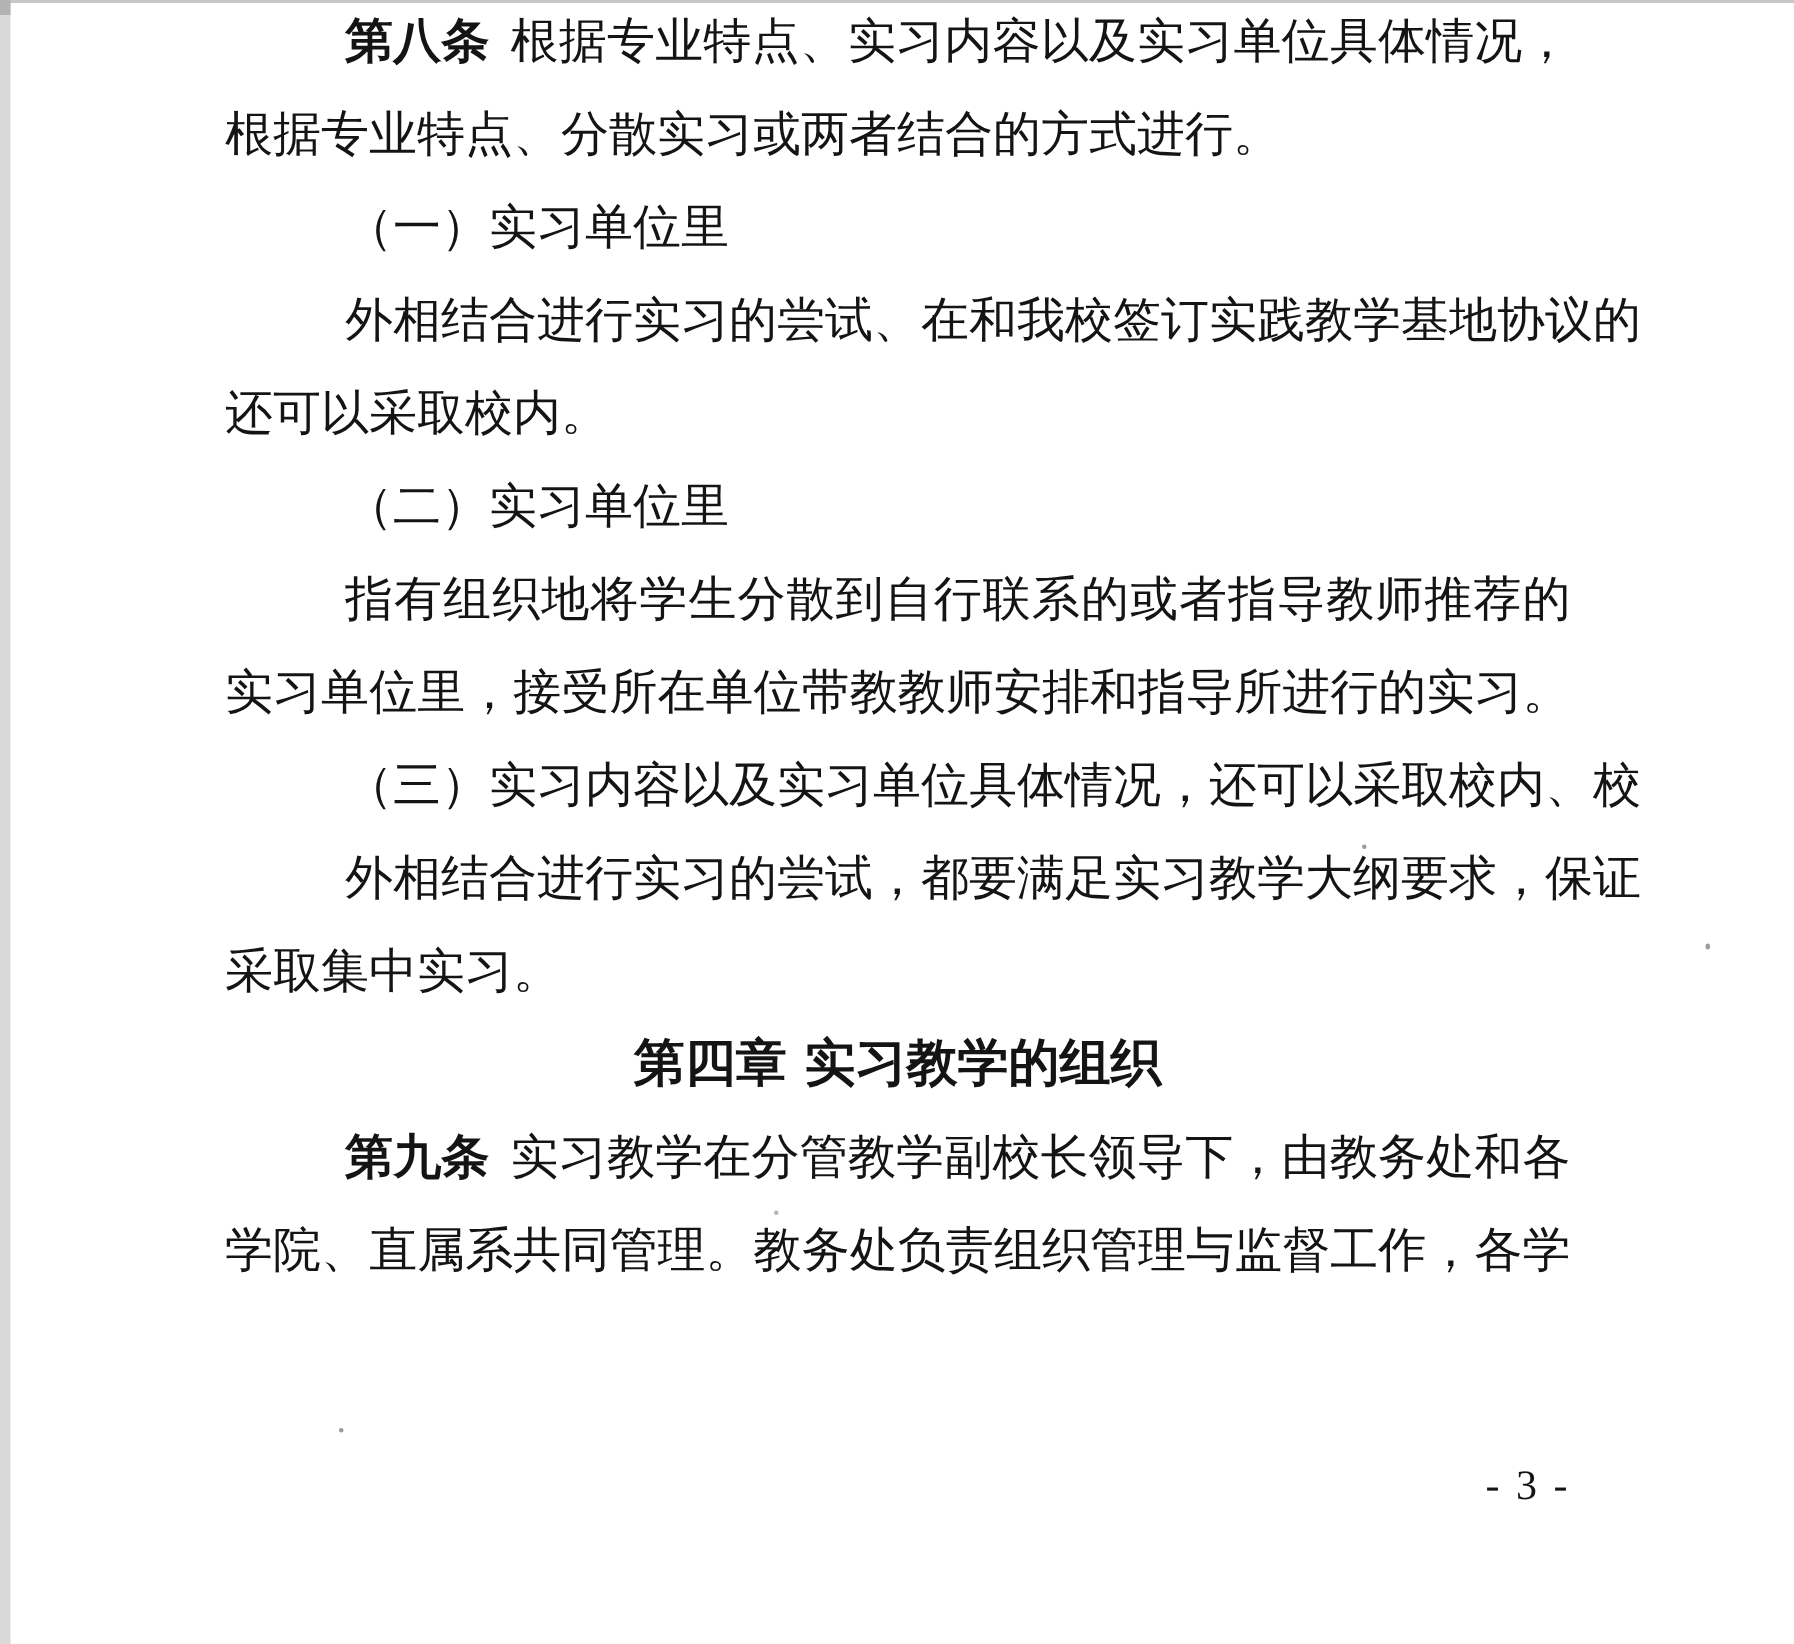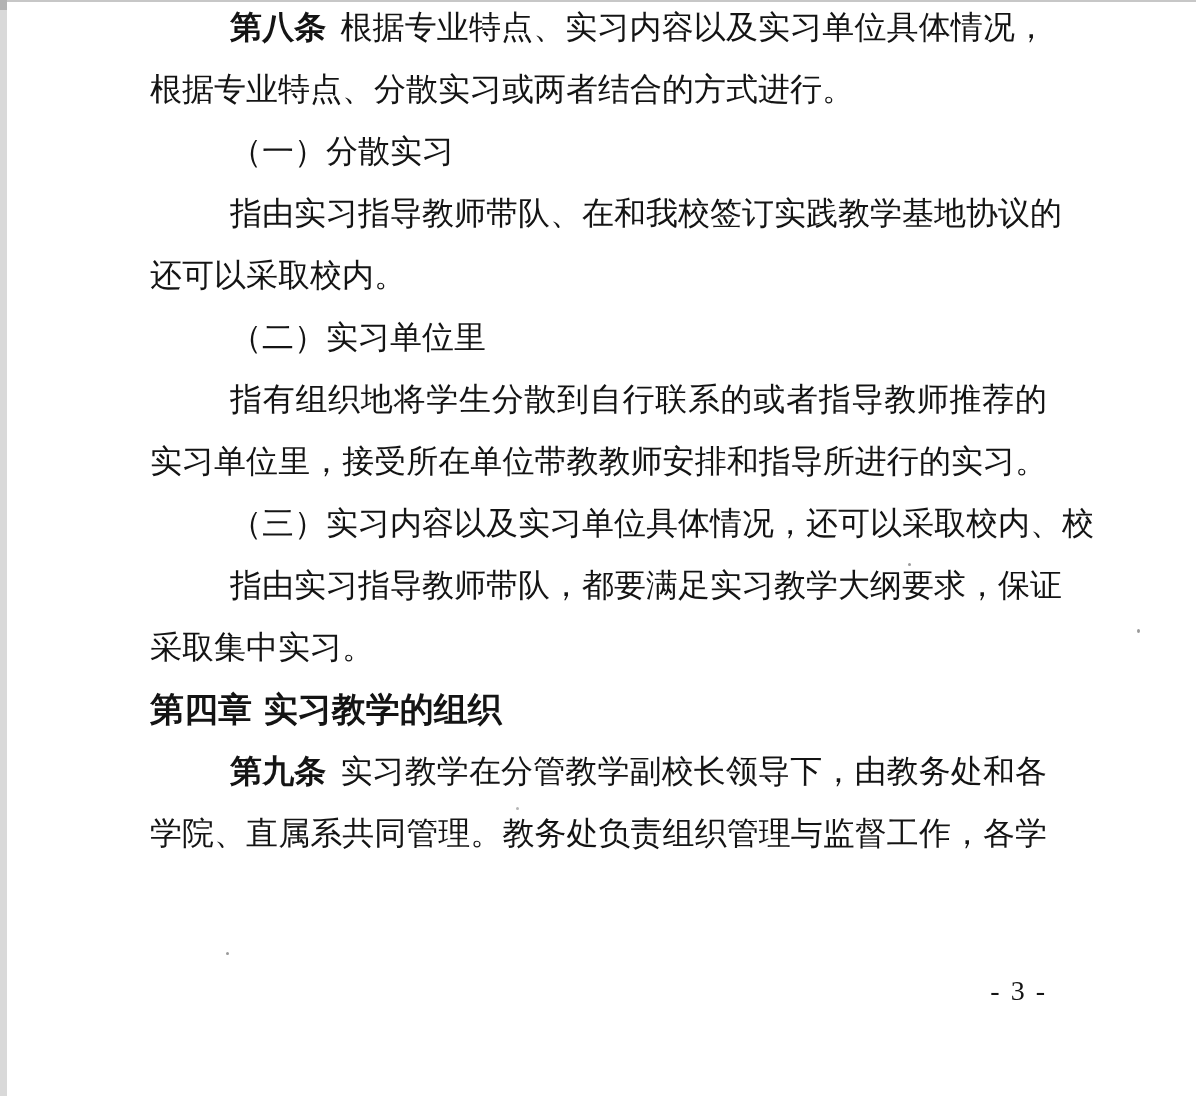--- a/index.html
+++ b/index.html
@@ -55,20 +55,21 @@
   }
   .prefix {
     font-family: Liberation Mono, monospace;
     font-weight: 700;
     margin-right: 14px;
   }
   .heading {
     font-family: "DejaVu Sans", "Liberation Sans", sans-serif;
     font-weight: 700;
     font-size: 34px;
+    text-align: center;
     text-indent: 0;
   }
   .page-number {
     position: absolute;
     left: 150px;
     top: 975px;
     width: 897px;
     text-align: right;
     font-size: 28px;
     letter-spacing: 2px;
@@ -88,28 +89,28 @@
 </head>
 <body>
 
 <div class="edge-left"></div>
 <div class="edge-top"></div>
 <div class="edge-corner"></div>
 
 <div class="doc">
   <div class="line indent fill"><span class="prefix">第八条</span><span>根据专业特点、实习内容以及实习单位具体情况，</span></div>
   <div class="line"><span>根据专业特点、分散实习或两者结合的方式进行。</span></div>
-  <div class="line indent"><span>（一）分散实习</span></div>
-  <div class="line indent fill"><span>指由实习指导教师带队、在和我校签订实践教学基地协议的</span></div>
+  <div class="line indent"><span>（一）实习单位里</span></div>
+  <div class="line indent fill"><span>外相结合进行实习的尝试、在和我校签订实践教学基地协议的</span></div>
   <div class="line"><span>还可以采取校内。</span></div>
   <div class="line indent"><span>（二）实习单位里</span></div>
   <div class="line indent fill"><span>指有组织地将学生分散到自行联系的或者指导教师推荐的</span></div>
   <div class="line fill"><span>实习单位里，接受所在单位带教教师安排和指导所进行的实习。</span></div>
   <div class="line indent fill"><span>（三）实习内容以及实习单位具体情况，还可以采取校内、校</span></div>
-  <div class="line indent fill"><span>指由实习指导教师带队，都要满足实习教学大纲要求，保证</span></div>
+  <div class="line indent fill"><span>外相结合进行实习的尝试，都要满足实习教学大纲要求，保证</span></div>
   <div class="line"><span>采取集中实习。</span></div>
   <div class="line heading"><span>第四章 实习教学的组织</span></div>
   <div class="line indent fill"><span class="prefix">第九条</span><span>实习教学在分管教学副校长领导下，由教务处和各</span></div>
   <div class="line fill"><span>学院、直属系共同管理。教务处负责组织管理与监督工作，各学</span></div>
 </div>
 
 <div class="page-number">- 3 -</div>
 
 <div class="speck s1"></div>
 <div class="speck s2"></div>

